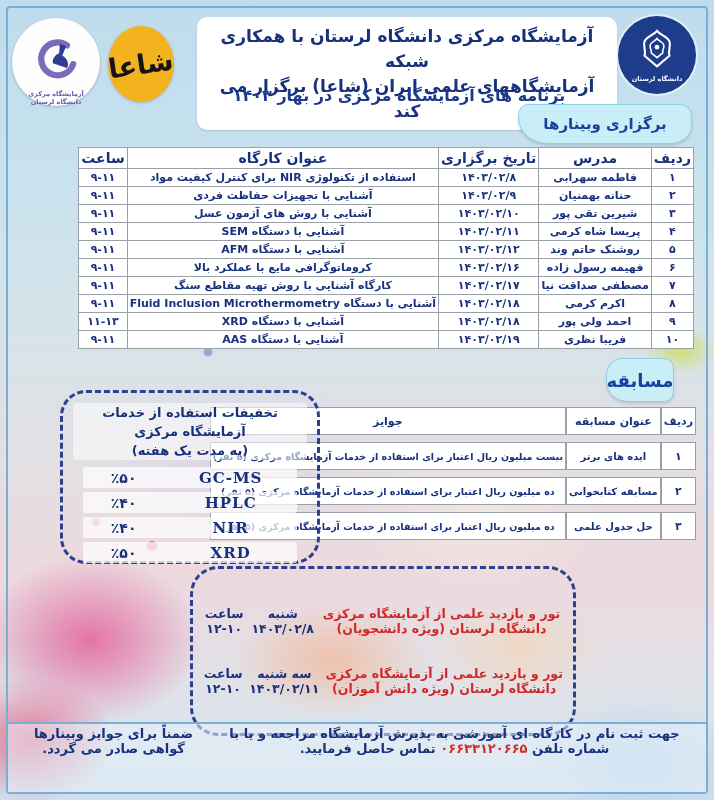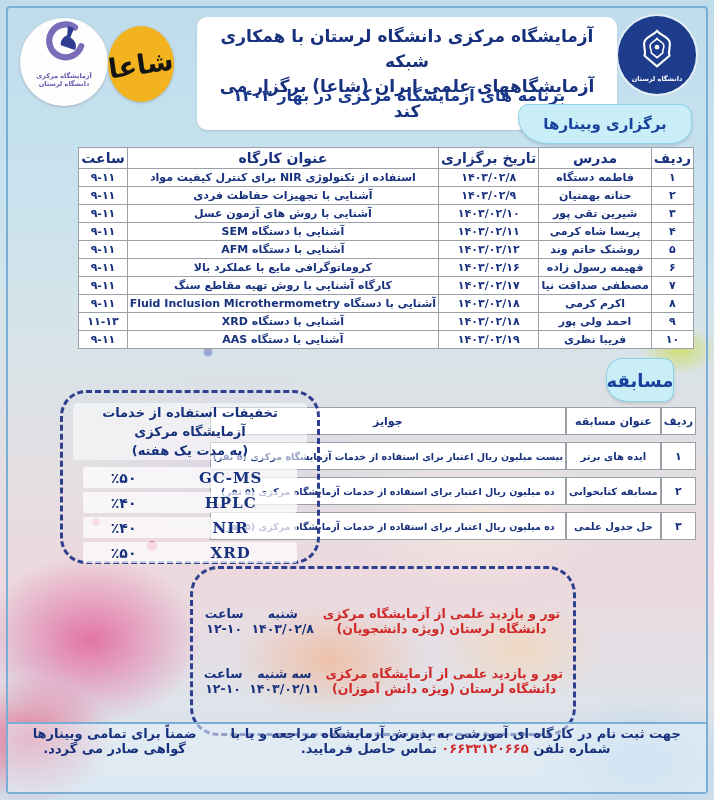--- a/index.html
+++ b/index.html
@@ -26,22 +26,22 @@
   .frame{position:absolute;inset:6px;border:2px solid #79aed6;border-radius:4px;pointer-events:none;}
   
   .uni-logo{position:absolute;top:16px;right:18px;width:78px;height:78px;border-radius:50%;
     background:#1e3c8c;display:flex;flex-direction:column;align-items:center;justify-content:center;box-shadow:0 0 0 2px rgba(255,255,255,.55);}
   .uni-logo .uni-label{color:#fff;font-size:6.5px;font-weight:bold;margin-top:-2px;}
   .title-box{position:absolute;top:17px;left:197px;width:404px;background:#fff;border-radius:10px;
     padding:7px 8px 6px;text-align:center;direction:rtl;font-weight:bold;color:#18317d;
     font-size:17px;line-height:25px;box-shadow:0 1px 2px rgba(0,0,0,.15);}
   .subtitle{position:absolute;top:86px;left:160px;width:478px;text-align:center;direction:rtl;
     font-weight:bold;color:#1b3a8c;font-size:16px;}
-  .lab-logo{position:absolute;top:18px;left:20px;width:88px;height:88px;border-radius:50%;background:#fdfdfd;
-    display:flex;flex-direction:column;align-items:center;justify-content:flex-start;box-shadow:0 1px 3px rgba(0,0,0,.2);}
+  .lab-logo{position:absolute;top:18px;left:12px;width:88px;height:88px;border-radius:50%;background:#fdfdfd;
+    display:flex;flex-direction:column;align-items:center;justify-content:flex-end;box-shadow:0 1px 3px rgba(0,0,0,.2);}
   .lab-logo .lab-label{color:#6b58b0;font-size:6.5px;font-weight:bold;line-height:8px;text-align:center;}
   .shaa-logo{position:absolute;top:26px;left:108px;width:66px;height:76px;border-radius:50%;background:#f2b31e;
     display:flex;align-items:center;justify-content:center;box-shadow:0 1px 3px rgba(0,0,0,.2);}
   .shaa-logo .shaa-word{font-size:27px;font-weight:bold;color:#141414;transform:rotate(-8deg);}
   
   .badge{position:absolute;background:#c9eef7;border:1px solid #8ed2e6;color:#17419c;font-weight:bold;
     display:flex;align-items:center;justify-content:center;direction:rtl;
     border-radius:10px 12px 22px 30px / 12px 12px 18px 26px;box-shadow:0 2px 3px rgba(0,0,0,.12);}
   .badge-webinars{top:104px;right:22px;width:172px;height:38px;font-size:15px;}
   .badge-competition{top:358px;right:40px;width:66px;height:42px;font-size:18px;border-radius:16px 10px 10px 22px / 18px 10px 10px 20px;margin-left:24px;}
@@ -140,21 +140,21 @@
         <th>مدرس</th>
         <th>تاریخ برگزاری</th>
         <th>عنوان کارگاه</th>
         <th>ساعت</th>
       </tr>
     </thead>
     <tbody>
 
         <tr>
           <td>۱</td>
-          <td>فاطمه دستگاه</td>
+          <td>فاطمه سهرابی</td>
           <td><span class="num">۱۴۰۳/۰۲/۸</span></td>
           <td>استفاده از تکنولوژی NIR برای کنترل کیفیت مواد</td>
           <td><span class="num">۹-۱۱</span></td>
         </tr>
 
         <tr>
           <td>۲</td>
           <td>حنانه بهمنیان</td>
           <td><span class="num">۱۴۰۳/۰۲/۹</span></td>
           <td>آشنایی با تجهیزات حفاظت فردی</td>
@@ -307,15 +307,15 @@
         <div class="tour-line">ساعت ۱۰-۱۲</div>
       </div>
     </div>
 
   <div class="footer">
     <div class="f-line">
       <span>جهت ثبت نام در کارگاه ای آموزشی به پذیرش آزمایشگاه مراجعه و یا با شماره تلفن</span>
       <span class="phone">۰۶۶۳۳۱۲۰۶۶۵</span>
       <span>تماس حاصل فرمایید.</span>
     </div>
-    <div class="f-line">ضمناً برای تمامی وبینارها گواهی صادر می گردد.</div>
+    <div class="f-line">ضمناً برای جوایز وبینارها گواهی صادر می گردد.</div>
   </div>
 </div>
 
 </body></html>

